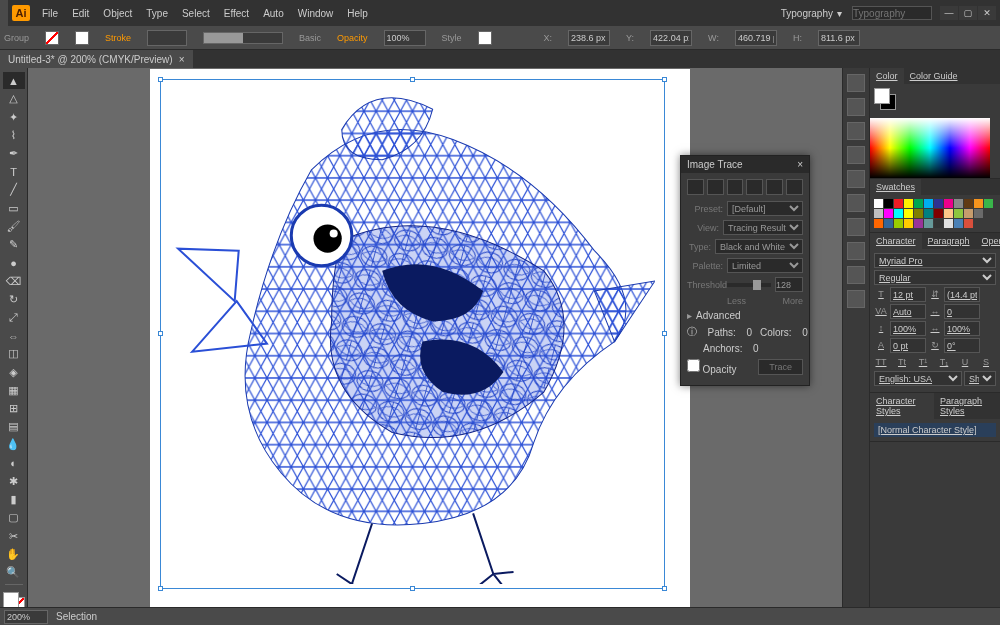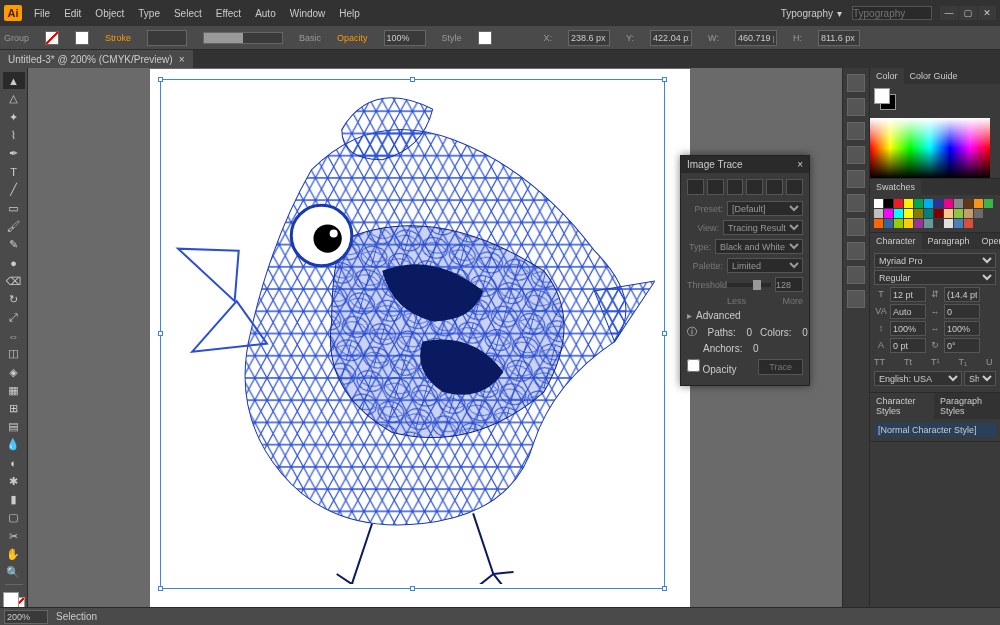--- a/index.html
+++ b/index.html
@@ -1,19 +1,19 @@
 <!DOCTYPE html>
 <html><head>
 <meta charset="utf-8">
 <style>
 * { margin:0; padding:0; box-sizing:border-box; font-family:Tahoma,Arial,sans-serif; font-size:10px; color:#ccc; user-select:none; }
 body { background:#4a4a4a; width:1000px; height:625px; overflow:hidden; position:relative; }
 
 
-.menubar { height:20px; background:#323232; display:flex; align-items:center; padding:13px 4px; gap:2px; }
+.menubar { height:20px; background:#323232; display:flex; align-items:center; padding:13px 4px; gap:2px;margin-left:8px; }
 .menubar .logo { width:18px; height:16px; background:#ff9a00; border-radius:2px; display:flex; align-items:center; justify-content:center; color:#4a1e00; font-weight:bold; font-size:11px; margin-right:4px; }
 .menubar .item { padding:3px 6px; cursor:pointer; font-size:10px; }
 .menubar .sep { flex:1; }
 .menubar .workspace { padding:2px 8px; font-size:10px; display:flex; align-items:center; gap:4px; }
 .menubar .search { width:80px; height:14px; background:#2a2a2a; border:1px solid #555; }
 .winctrl { display:flex; gap:1px; margin-left:6px; }
 .winctrl div { width:18px; height:14px; background:#3a3a3a; display:flex; align-items:center; justify-content:center; font-size:9px; cursor:pointer; }
 
 
 .optbar { height:24px; background:#4a4a4a; border-bottom:1px solid #2a2a2a; display:flex; align-items:center; padding:0 4px; gap:16px; }
@@ -52,21 +52,21 @@
 .selbox .h.tc { top:-3px; left:50%; margin-left:-3px; } .selbox .h.bc { bottom:-3px; left:50%; margin-left:-3px; }
 .selbox .h.lc { top:50%; left:-3px; margin-top:-3px; } .selbox .h.rc { top:50%; right:-3px; margin-top:-3px; }
 .bird { position:absolute; top:20px; left:20px; right:35px; bottom:30px; }
 
 
 .iconstrip { width:28px; background:#3a3a3a; border-left:1px solid #2a2a2a; border-right:1px solid #2a2a2a; display:flex; flex-direction:column; align-items:center; padding-top:6px; gap:6px; }
 .iconstrip .ic { width:18px; height:18px; background:#555; border:1px solid #666; cursor:pointer; }
 
 
 .panels { width:130px; background:#3a3a3a; display:flex; flex-direction:column; }
-.panel { border-bottom:1px solid #2a2a2a; }
+.panel { border-bottom:1px solid #2a2a2a;text-decoration:underline; }
 .panel .tabs { display:flex; background:#323232; }
 .panel .tabs .ptab { padding:3px 6px; font-size:9px; cursor:pointer; }
 .panel .tabs .ptab.active { background:#3a3a3a; }
 .panel .body { padding:4px; }
 
 .colorpanel .body { display:flex; gap:4px; align-items:flex-start; }
 .colorpanel .wells { width:22px; height:22px; position:relative; }
 .colorpanel .wells .f { width:16px; height:16px; background:#fff; border:1px solid #999; position:absolute; top:0; left:0; }
 .colorpanel .wells .b { width:16px; height:16px; background:#000; border:1px solid #999; position:absolute; bottom:0; right:0; }
 .colorpicker { width:120px; height:60px; background:linear-gradient(to bottom,rgba(255,255,255,1),rgba(255,255,255,0) 50%,rgba(0,0,0,0) 50%,rgba(0,0,0,1)),linear-gradient(to right,#f00,#ff0,#0f0,#0ff,#00f,#f0f,#f00); margin-top:4px; }
@@ -349,21 +349,21 @@
             <input value="100%" style="">
             <span class="ic2">↔</span>
             <input value="100%" style="">
           </div>
         <div class="row">
             <span class="ic2">A</span>
             <input value="0 pt" style="">
             <span class="ic2">↻</span>
             <input value="0°" style="">
           </div>
-        <div class="row" style="gap:19px">
+        <div class="row" style="gap:7px">
             <span class="ic2">TT</span>
             <span class="ic2">Tt</span>
             <span class="ic2">T¹</span>
             <span class="ic2">T₁</span>
             <span class="ic2">U</span>
             <span class="ic2">S</span>
           </div>
         <div class="row">
             <select style="flex:1"><option>English: USA</option></select>
             <select style="width:32px"><option>Sharp</option></select>

